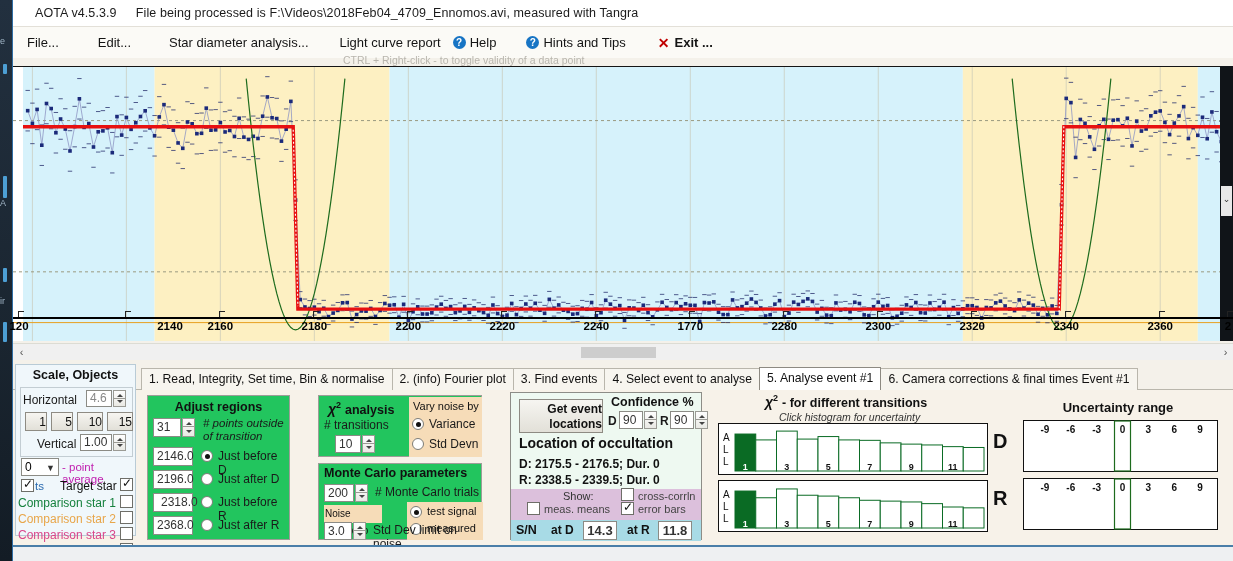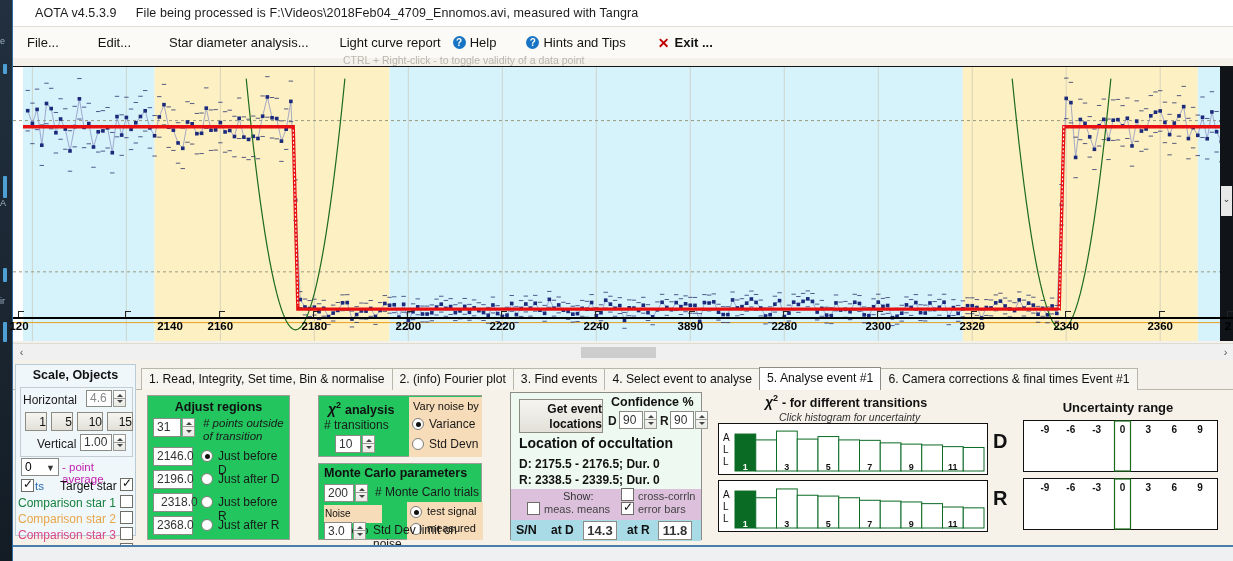--- a/index.html
+++ b/index.html
@@ -1049,21 +1049,21 @@
           <div class="tick" style="left: 394.336px;"></div>
           <div class="tick-label" style="left: 395.336px;">2200</div>
           <div class="tick-h" style="left: 488.32px;"></div>
           <div class="tick" style="left: 488.32px;"></div>
           <div class="tick-label" style="left: 489.32px;">2220</div>
           <div class="tick-h" style="left: 582.305px;"></div>
           <div class="tick" style="left: 582.305px;"></div>
           <div class="tick-label" style="left: 583.305px;">2240</div>
           <div class="tick-h" style="left: 676.289px;"></div>
           <div class="tick" style="left: 676.289px;"></div>
-          <div class="tick-label" style="left: 677.289px;">3890</div>
+          <div class="tick-label" style="left: 677.289px;">1770</div>
           <div class="tick-h" style="left: 770.273px;"></div>
           <div class="tick" style="left: 770.273px;"></div>
           <div class="tick-label" style="left: 771.273px;">2280</div>
           <div class="tick-h" style="left: 864.258px;"></div>
           <div class="tick" style="left: 864.258px;"></div>
           <div class="tick-label" style="left: 865.258px;">2300</div>
           <div class="tick-h" style="left: 958.242px;"></div>
           <div class="tick" style="left: 958.242px;"></div>
           <div class="tick-label" style="left: 959.242px;">2320</div>
           <div class="tick-h" style="left: 1052.23px;"></div>

